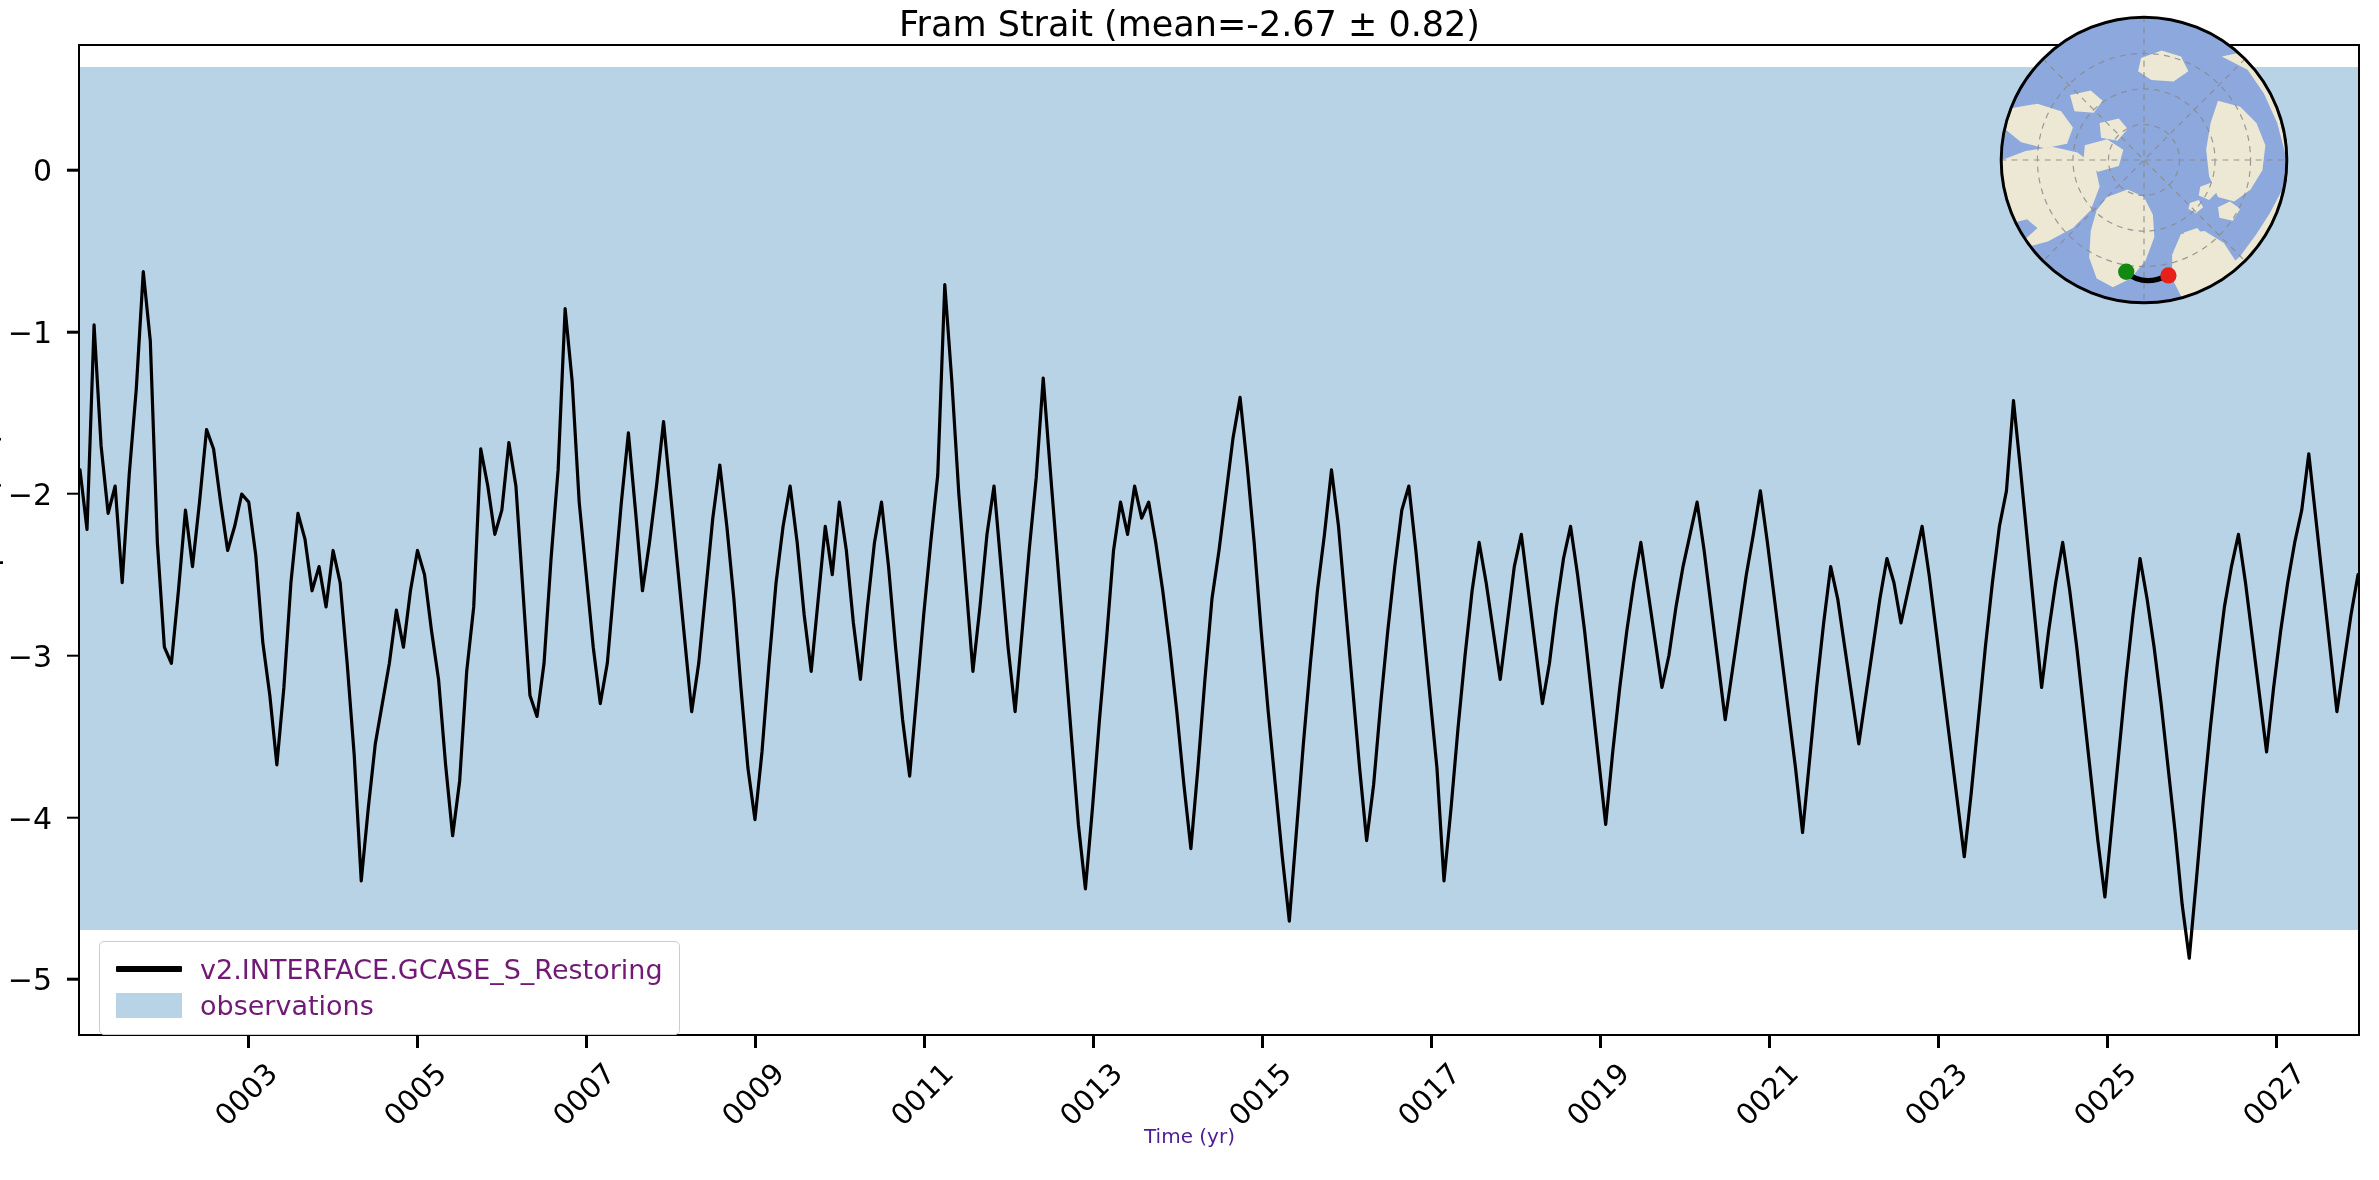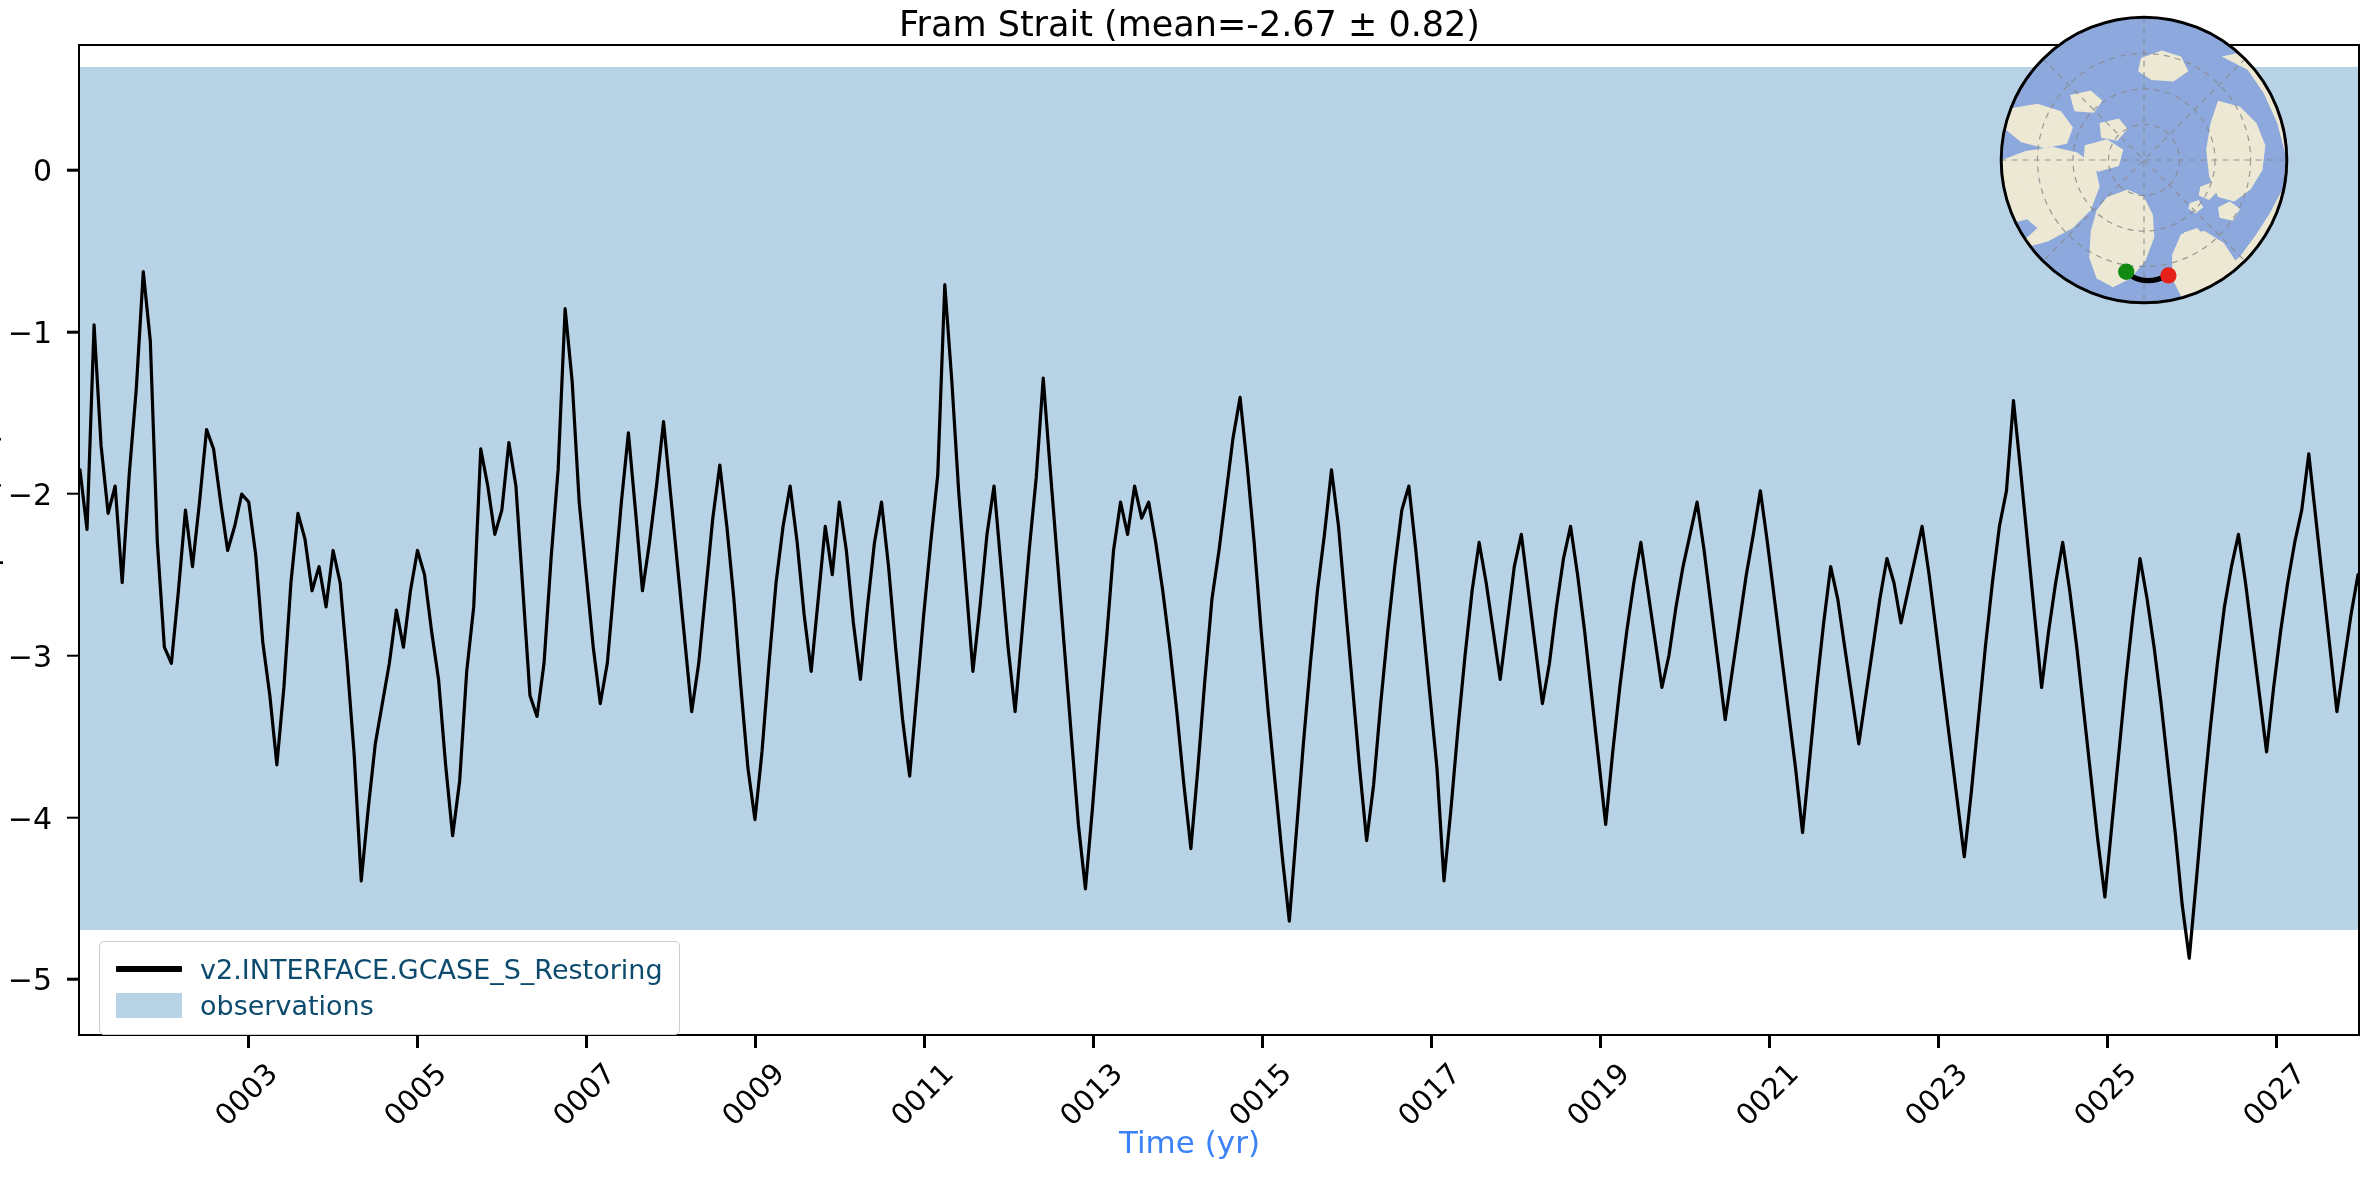--- a/index.html
+++ b/index.html
@@ -29,33 +29,33 @@
     font-size:31px;color:#000000;white-space:nowrap;
   }
 
   
   .xtickmark{position:absolute;top:1036px;width:2.6px;height:12px;background:#000;}
   .xtick{
     position:absolute;top:1056px;font-size:29px;color:#000000;white-space:nowrap;
     transform-origin:right top;transform:translateX(-100%) rotate(-45deg);
   }
   #xlabel{position:absolute;left:0;top:1124px;width:2379px;text-align:center;
-    font-size:31px;color:#3b82f6;}
+    font-size:20px;color:#4c1d95;}
 
   
   #legend{
     position:absolute;left:99px;top:941px;
     background:#ffffff;border:1.2px solid #cccccc;border-radius:5px;
     padding:9px 16px 11px 14px;box-sizing:border-box;
   }
   .legend-row{display:flex;align-items:center;height:36px;}
   .legend-key{width:70px;height:24px;margin-right:16px;display:flex;align-items:center;justify-content:center;flex:0 0 auto;}
   .key-line{width:66px;height:6.5px;background:#000000;border-radius:1px;}
   .key-patch{width:66px;height:25px;background:#b9d3e6;}
-  .legend-label{font-size:27px;color:#0c4a6e;white-space:nowrap;line-height:1;}
+  .legend-label{font-size:27px;color:#701a75;white-space:nowrap;line-height:1;}
 
   
   #inset{position:absolute;left:1944px;top:12px;width:400px;height:296px;}
   #inset svg{display:block;}
 </style>
 </head>
 <body>
 
 <div id="figure">
 

